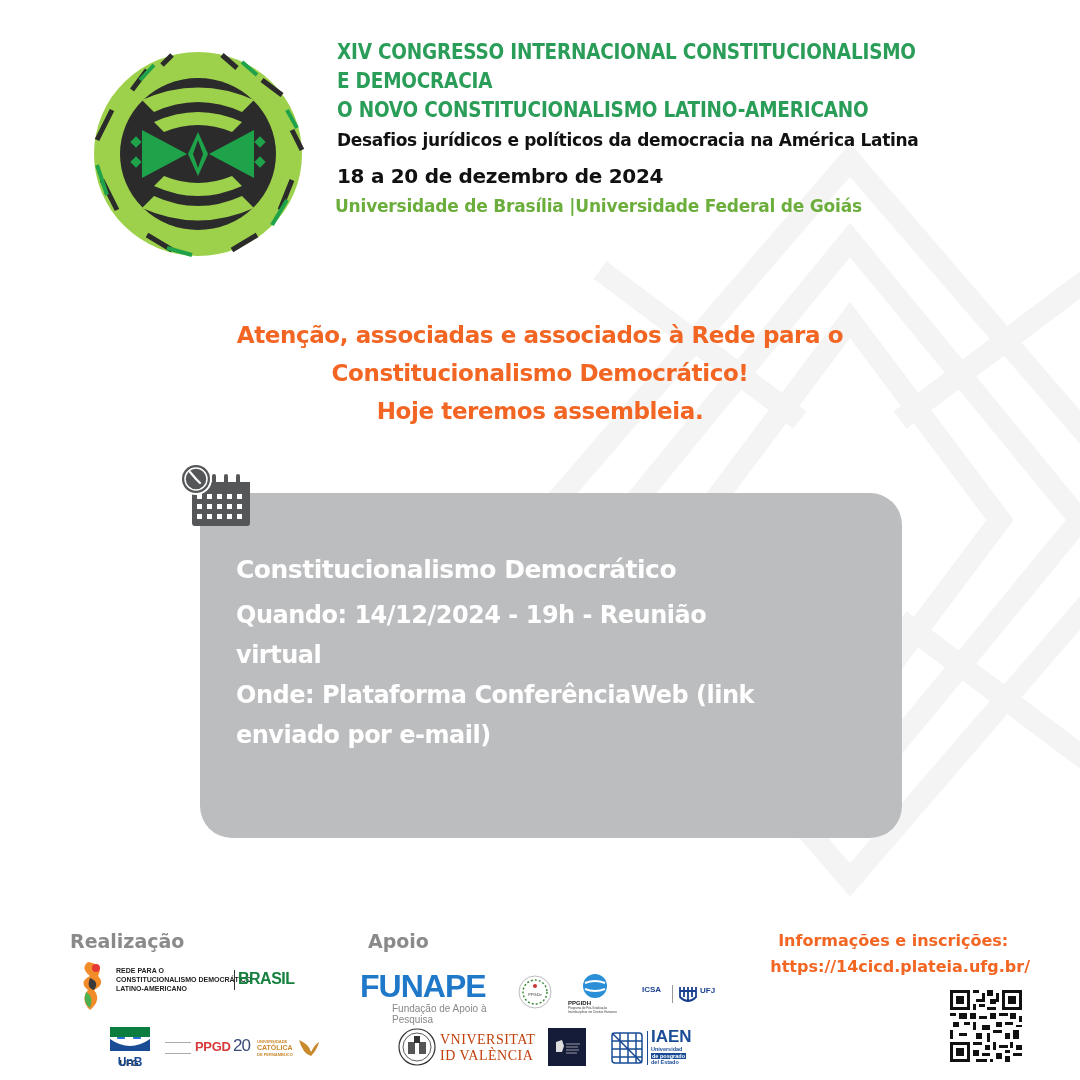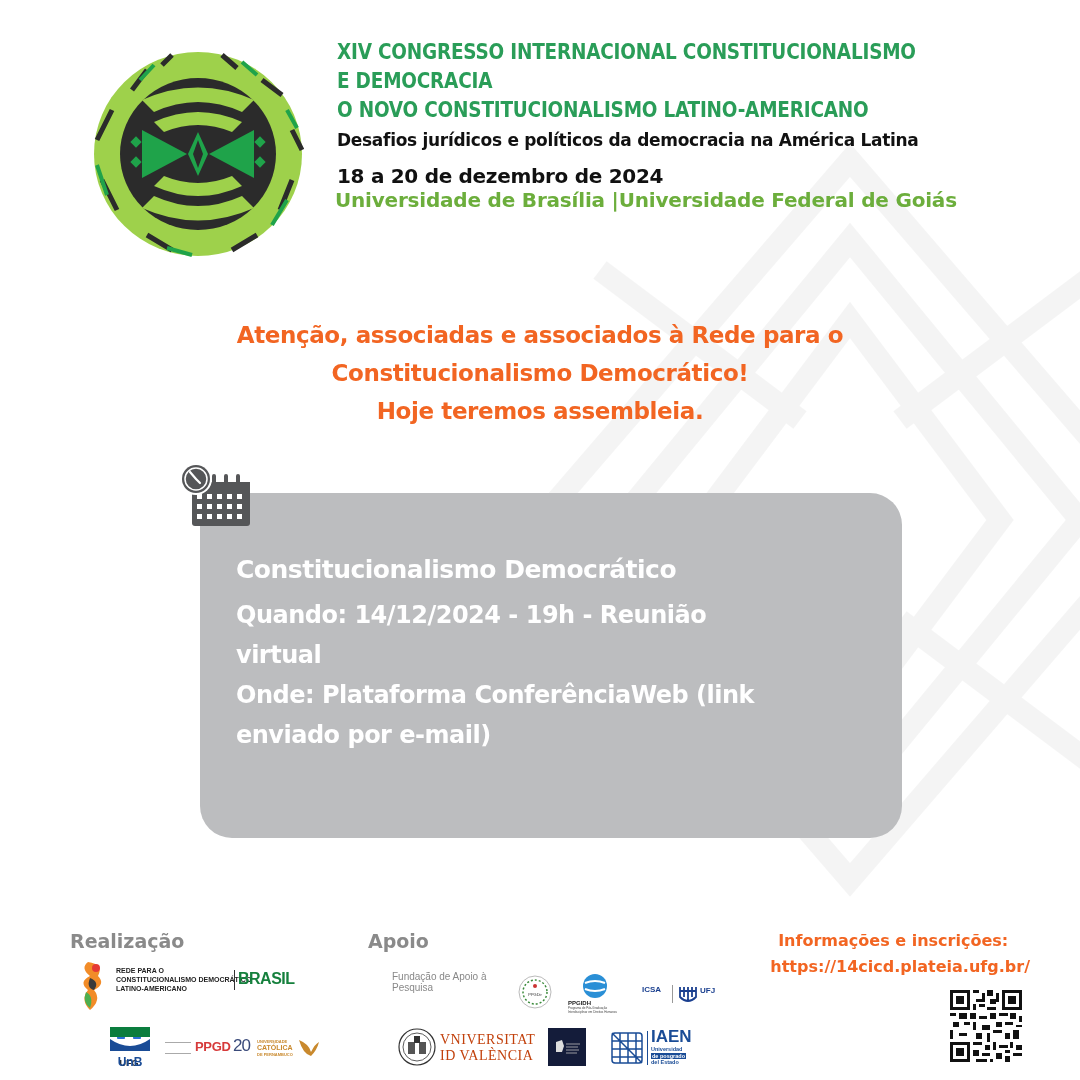--- a/index.html
+++ b/index.html
@@ -3,21 +3,21 @@
 <meta charset="utf-8">
 <style>
   html, body { margin:0; padding:0; }
   body { width:1080px; height:1080px; position:relative; overflow:hidden; background:#ffffff; font-family:"DejaVu Sans", sans-serif; }
   .bg-pattern { position:absolute; right:-120px; top:120px; width:700px; height:800px; opacity:0.06; }
   .logo { position:absolute; left:92px; top:50px; width:212px; height:208px; }
   .header { position:absolute; left:337px; top:38px; width:720px; }
   .h-title { color:#2a9d58; font-weight:bold; font-size:20.5px; line-height:29px; letter-spacing:-0.2px; font-family:"DejaVu Sans Condensed","DejaVu Sans", sans-serif; }
   .h-sub { color:#111; font-weight:bold; font-size:17px; margin-top:5px; letter-spacing:-0.3px; }
   .h-date { color:#111; font-weight:bold; font-size:20px; margin-top:14px; letter-spacing:-0.3px; }
-  .h-uni { color:#6cae3c; font-weight:bold; font-size:20px; margin-left:-2px; letter-spacing:-0.2px; }
+  .h-uni { color:#6cae3c; font-weight:bold; font-size:17px; margin-top:8px; margin-left:-2px; letter-spacing:-0.2px; }
   .notice { position:absolute; left:140px; top:316px; width:800px; text-align:center; color:#f26522; font-weight:bold; font-size:23px; line-height:38px; letter-spacing:-0.4px; }
   .card { position:absolute; left:200px; top:493px; width:702px; height:345px; background:#bcbdbf; border-radius:32px; }
   .card-text { position:absolute; left:236px; top:548px; width:620px; color:#ffffff; font-weight:bold; letter-spacing:-0.5px; }
   .card-title { font-size:25px; line-height:43px; }
   .card-line { font-size:24px; line-height:40px; }
   .card-line.first { margin-top:4px; }
   .cal-icon { position:absolute; left:178px; top:462px; width:76px; height:66px; }
   .section-label { position:absolute; color:#8a8a8a; font-weight:bold; font-size:19px; }
   .info { position:absolute; right:50px; top:928px; text-align:center; color:#f26522; font-weight:bold; font-size:16px; line-height:26px; }
   .info .l1 { margin-right:14px; }
@@ -177,20 +177,23 @@
     <div>UNIVERSIDADE</div>
     <div style="font-size:7px; line-height:8px;">CATÓLICA</div>
     <div>DE PERNAMBUCO</div>
   </div>
   <svg style="position:absolute; left:132px; top:0;" width="24" height="20" viewBox="0 0 24 20">
     <path d="M2 2 Q12 6 14 14 Q18 6 22 4 Q20 12 14 18 Q6 16 2 2 Z" fill="#c9892d"></path>
   </svg>
 </div>
 
 <div class="logo-block" style="left:360px; top:970px; width:150px; height:50px;">
+  <div class="small-txt" style="font-size:32px; font-weight:bold; color:#1f78c8; letter-spacing:-1px; line-height:32px;">
+    <span>FUNAPE</span>
+  </div>
   <div class="small-txt" style="font-size:10px; color:#888; margin-top:1px;padding-left:32px;">Fundação de Apoio à Pesquisa</div>
 </div>
 
 <div class="logo-block" style="left:518px; top:975px; width:34px; height:34px;">
   <svg width="34" height="34" viewBox="0 0 34 34">
     <circle cx="17" cy="17" r="16" fill="#fff" stroke="#bbb" stroke-width="1"></circle>
     <circle cx="17" cy="17" r="12" fill="none" stroke="#3a8a3a" stroke-width="1.5" stroke-dasharray="2 2"></circle>
     <circle cx="17" cy="11" r="2" fill="#c33"></circle>
     <text x="17" y="21" font-size="4" text-anchor="middle" fill="#333" font-family="Liberation Sans, sans-serif">PPGDir</text>
   </svg>

